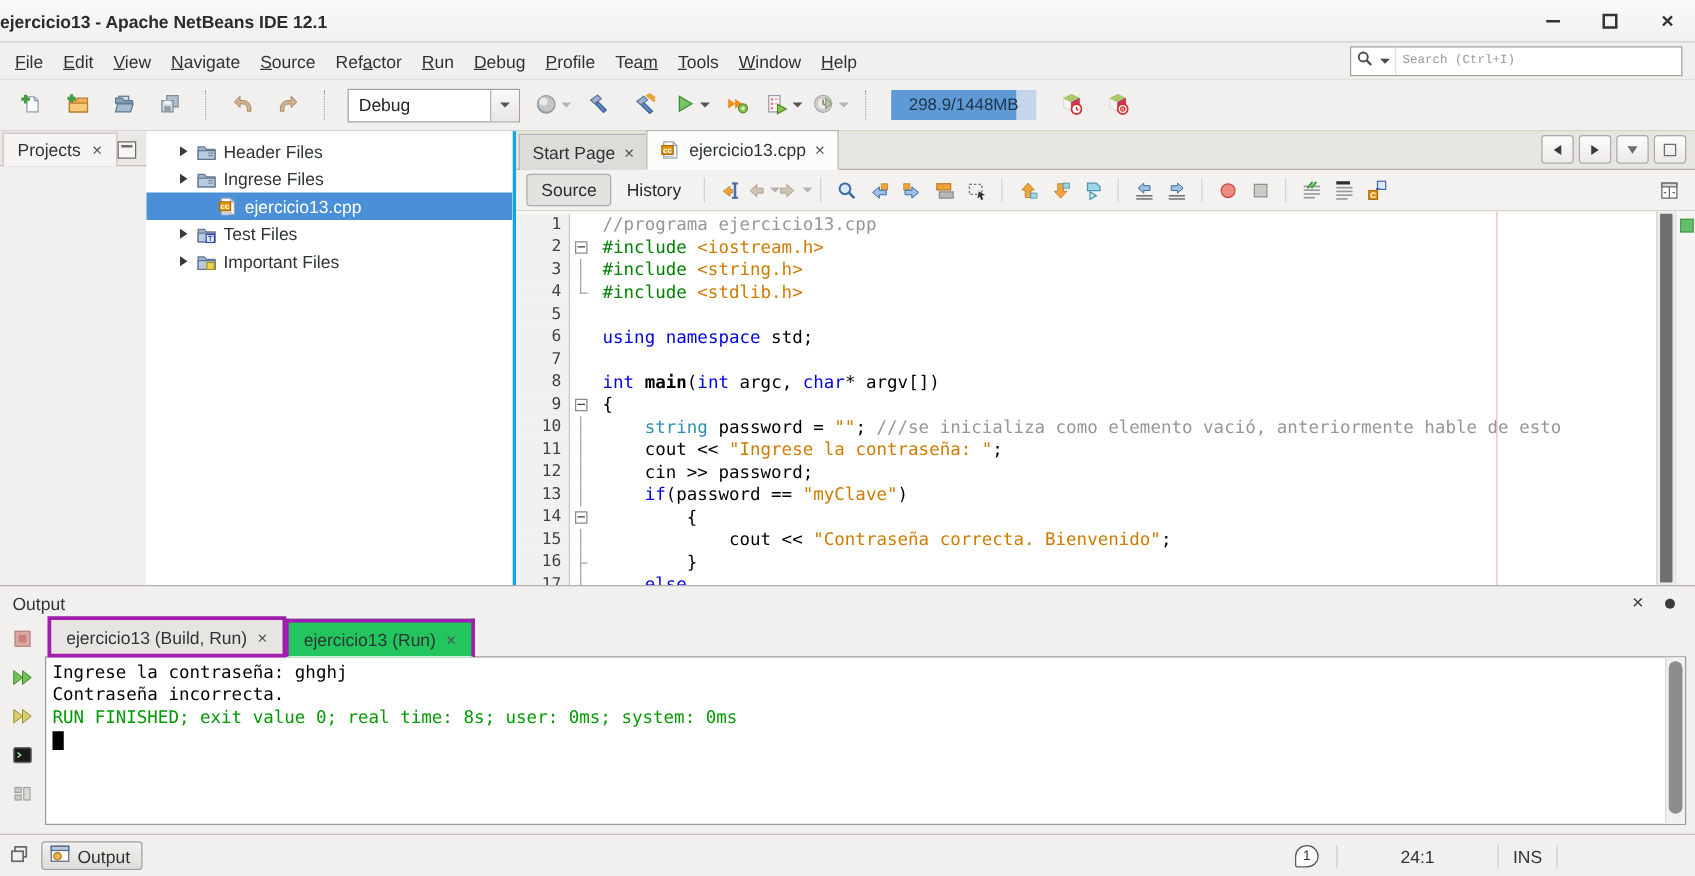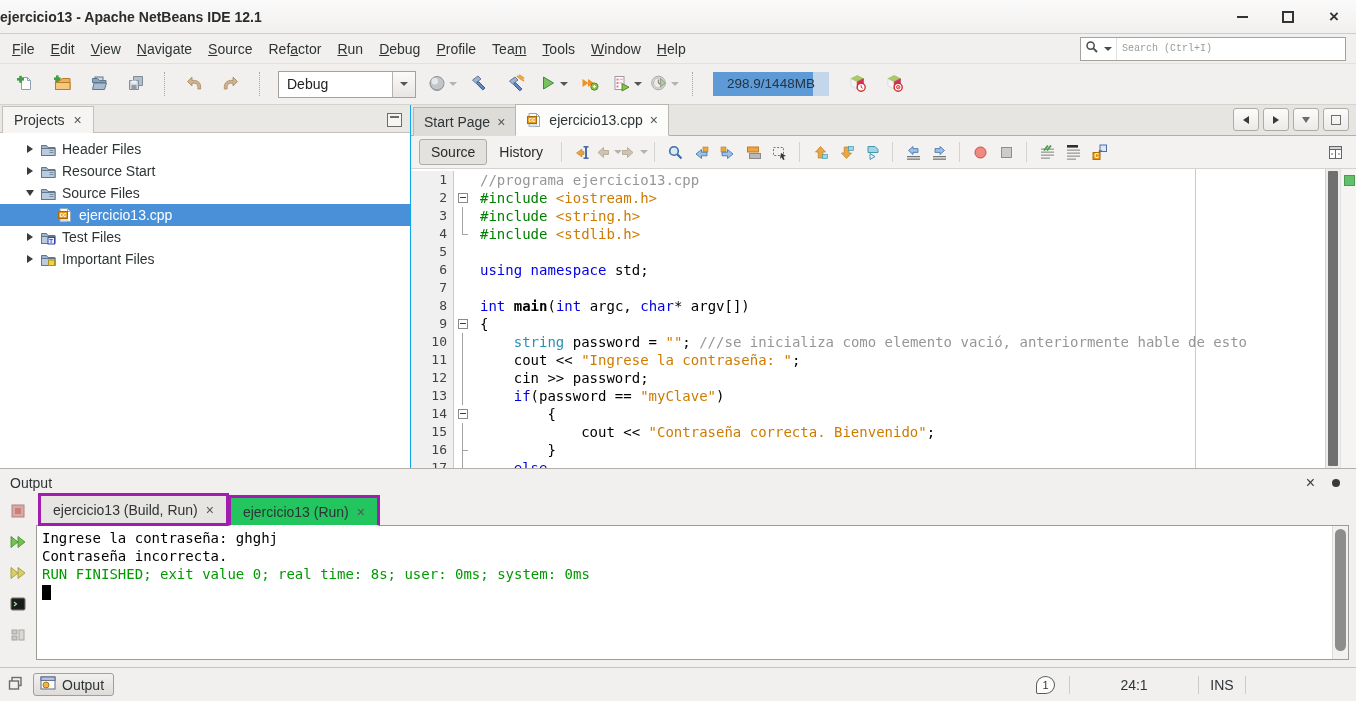--- a/index.html
+++ b/index.html
@@ -42,21 +42,21 @@
   .combo-btn{width:22px;height:100%;display:flex;align-items:center;justify-content:center;
              background:linear-gradient(#fbfafa,#e8e6e3);border-left:1px solid #b5b3af}
   .memory{width:116px;height:24px;background:#c4d7ea;position:relative;margin:0 8px;flex:none}
   .memory-fill{position:absolute;left:0;top:0;bottom:0;background:#5e9bd6}
   .memory-text{position:absolute;inset:0;text-align:center;line-height:24px;font-size:13.5px;color:#243447}
 
   
   .main{flex:1;display:flex;min-height:0}
 
   
-  .projects{width:410px;flex:none;border-right:1px solid #0ea5e9;display:flex;flex-direction:column;background:#f1f0ee}
+  .projects{width:410px;flex:none;border-right:3px solid #0ea5e9;display:flex;flex-direction:row;background:#f1f0ee}
   .panel-tabstrip{height:27px;flex:none;display:flex;align-items:flex-end;background:#eae8e5;
                   border-bottom:1px solid #c3c0bc;padding-left:2px;position:relative}
   .panel-tab{height:26px;display:flex;align-items:center;gap:9px;padding:0 11px;background:#f6f5f3;
              border:1px solid #c3c0bc;border-bottom:none;font-size:14px;margin-bottom:-1px}
   .tab-close{color:#555;font-size:14px;line-height:12px}
   .panel-min{margin-left:auto;margin-right:8px;margin-bottom:5px;width:13px;height:12px;border:1px solid #6e6c68;
              position:relative;background:#f6f5f3}
   .panel-min i{position:absolute;left:2px;right:2px;top:2px;height:2px;background:#6e6c68}
   .tree{flex:1;background:#fff;padding-top:5px;overflow:hidden}
   .tree-row{height:22px;display:flex;align-items:center;font-size:14px;white-space:nowrap}
@@ -360,34 +360,21 @@
             <span class="twisty">
               <span class="tw-col"></span>
             </span>
             <span class="tree-icon">
               <svg width="16" height="16" viewBox="0 0 16 16">
                 <path d="M1.5 4.5 h5 l1.5 2 h7 v8 h-13.5z" fill="#9fb6cc" stroke="#5e7890"></path>
                 <rect x="1.5" y="7.5" width="13.5" height="7" fill="#b9cbdc" stroke="#5e7890"></rect>
                 <path d="M9.5 9.5 h4 M9.5 11.5 h4" stroke="#7a8da0"></path>
               </svg>
             </span>
-            <span>Resource Start</span>
-          </div>
-          <div class="tree-row" style="padding-left: 23px;">
-            <span class="twisty">
-              <span class="tw-exp"></span>
-            </span>
-            <span class="tree-icon">
-              <svg width="16" height="16" viewBox="0 0 16 16">
-                <path d="M1.5 4.5 h5 l1.5 2 h7 v8 h-13.5z" fill="#9fb6cc" stroke="#5e7890"></path>
-                <rect x="1.5" y="7.5" width="13.5" height="7" fill="#b9cbdc" stroke="#5e7890"></rect>
-                <path d="M9.5 9.5 h4 M9.5 11.5 h4" stroke="#7a8da0"></path>
-              </svg>
-            </span>
-            <span>Source Files</span>
+            <span>Ingrese Files</span>
           </div>
           <div class="tree-row selected" style="padding-left: 40px;">
             <span class="twisty"></span>
             <span class="tree-icon">
               <svg width="16" height="16" viewBox="0 0 16 16">
                 <path d="M3 1.5 h7.5 l3 3 v10 H3z" fill="#fdfdfd" stroke="#9aa7b5"></path>
                 <path d="M10.5 1.5 v3 h3" fill="none" stroke="#9aa7b5"></path>
                 <path d="M3.5 13 h8 M3.5 14.6 h6" stroke="#b9c2cc"></path>
                 <rect x="1.5" y="4.5" width="9" height="7" fill="#e8960f" stroke="#a86b07"></rect>
                 <text x="6" y="10.3" font-size="6.5" fill="#fff" text-anchor="middle" font-family="sans-serif" font-weight="bold">cc</text>

